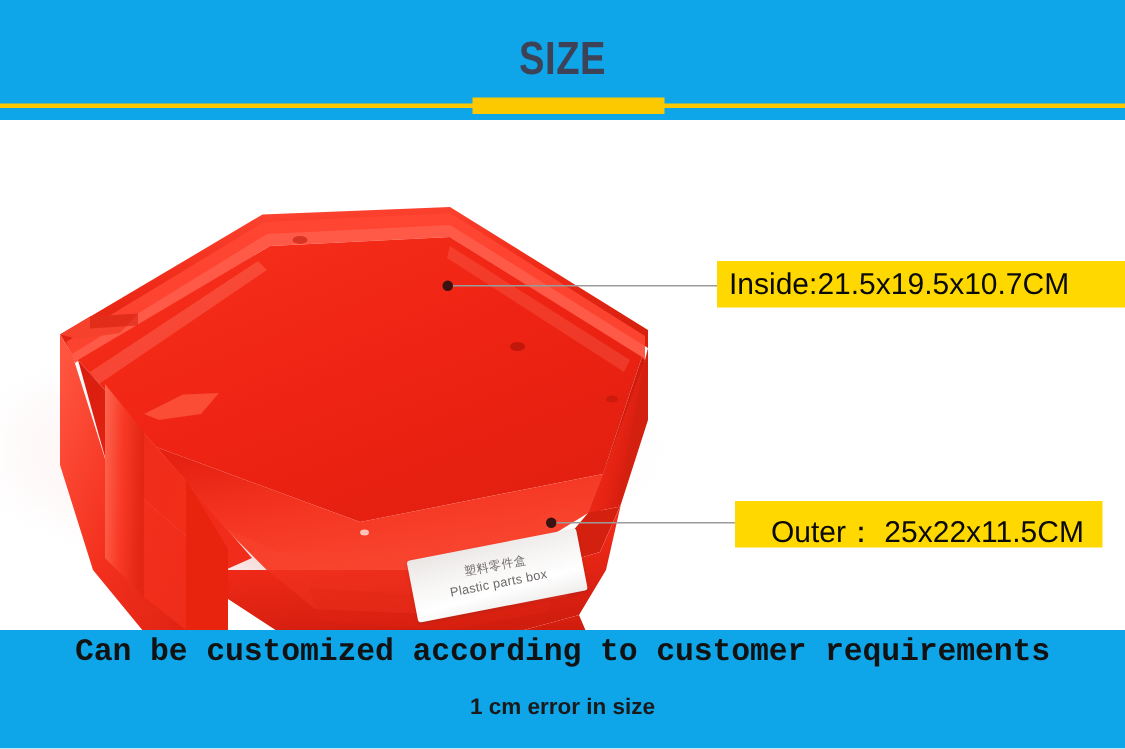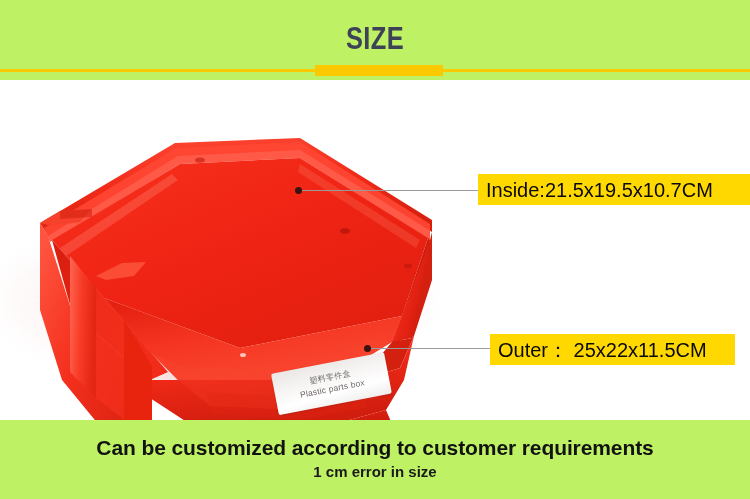--- a/index.html
+++ b/index.html
@@ -8,21 +8,21 @@
     background: #ffffff;
   }
   body {
     font-family: "Liberation Sans", sans-serif;
   }
   #page {
     position: relative;
     width: 750px;
     height: 499px;
     overflow: hidden;
-    background: #bef264;
+    background: #0ea5e9;
   }
 
   
   #header-title {
     position: absolute;
     left: 0;
     top: 22px;
     width: 750px;
     text-align: center;
     font-size: 31px;
@@ -127,21 +127,22 @@
     top: 174px;
     width: 272px;
     height: 31px;
     padding-left: 8px;
   }
   #callout-outer {
     left: 490px;
     top: 334px;
     width: 245px;
     height: 31px;
-    padding-left: 8px;
+    padding-left: 24px;
+    align-items: flex-end;
   }
 
   
   #bin-sticker {
     position: absolute;
     left: 271px;
     top: 294px;
     width: 115px;
     height: 42px;
     transform: rotate(-11deg);
@@ -176,23 +177,22 @@
   
   #footer-headline {
     position: absolute;
     left: 0;
     top: 424px;
     width: 750px;
     text-align: center;
     font-size: 21px;
     font-weight: bold;
     color: #121212;
-    font-family: Liberation Sans, sans-serif;
+    font-family: Liberation Mono, monospace;
     letter-spacing: -0.1px;
-    margin-top: 12px;
   }
   #footer-note {
     position: absolute;
     left: 0;
     top: 463px;
     width: 750px;
     text-align: center;
     font-size: 15px;
     font-weight: bold;
     color: #1a1a1a;

